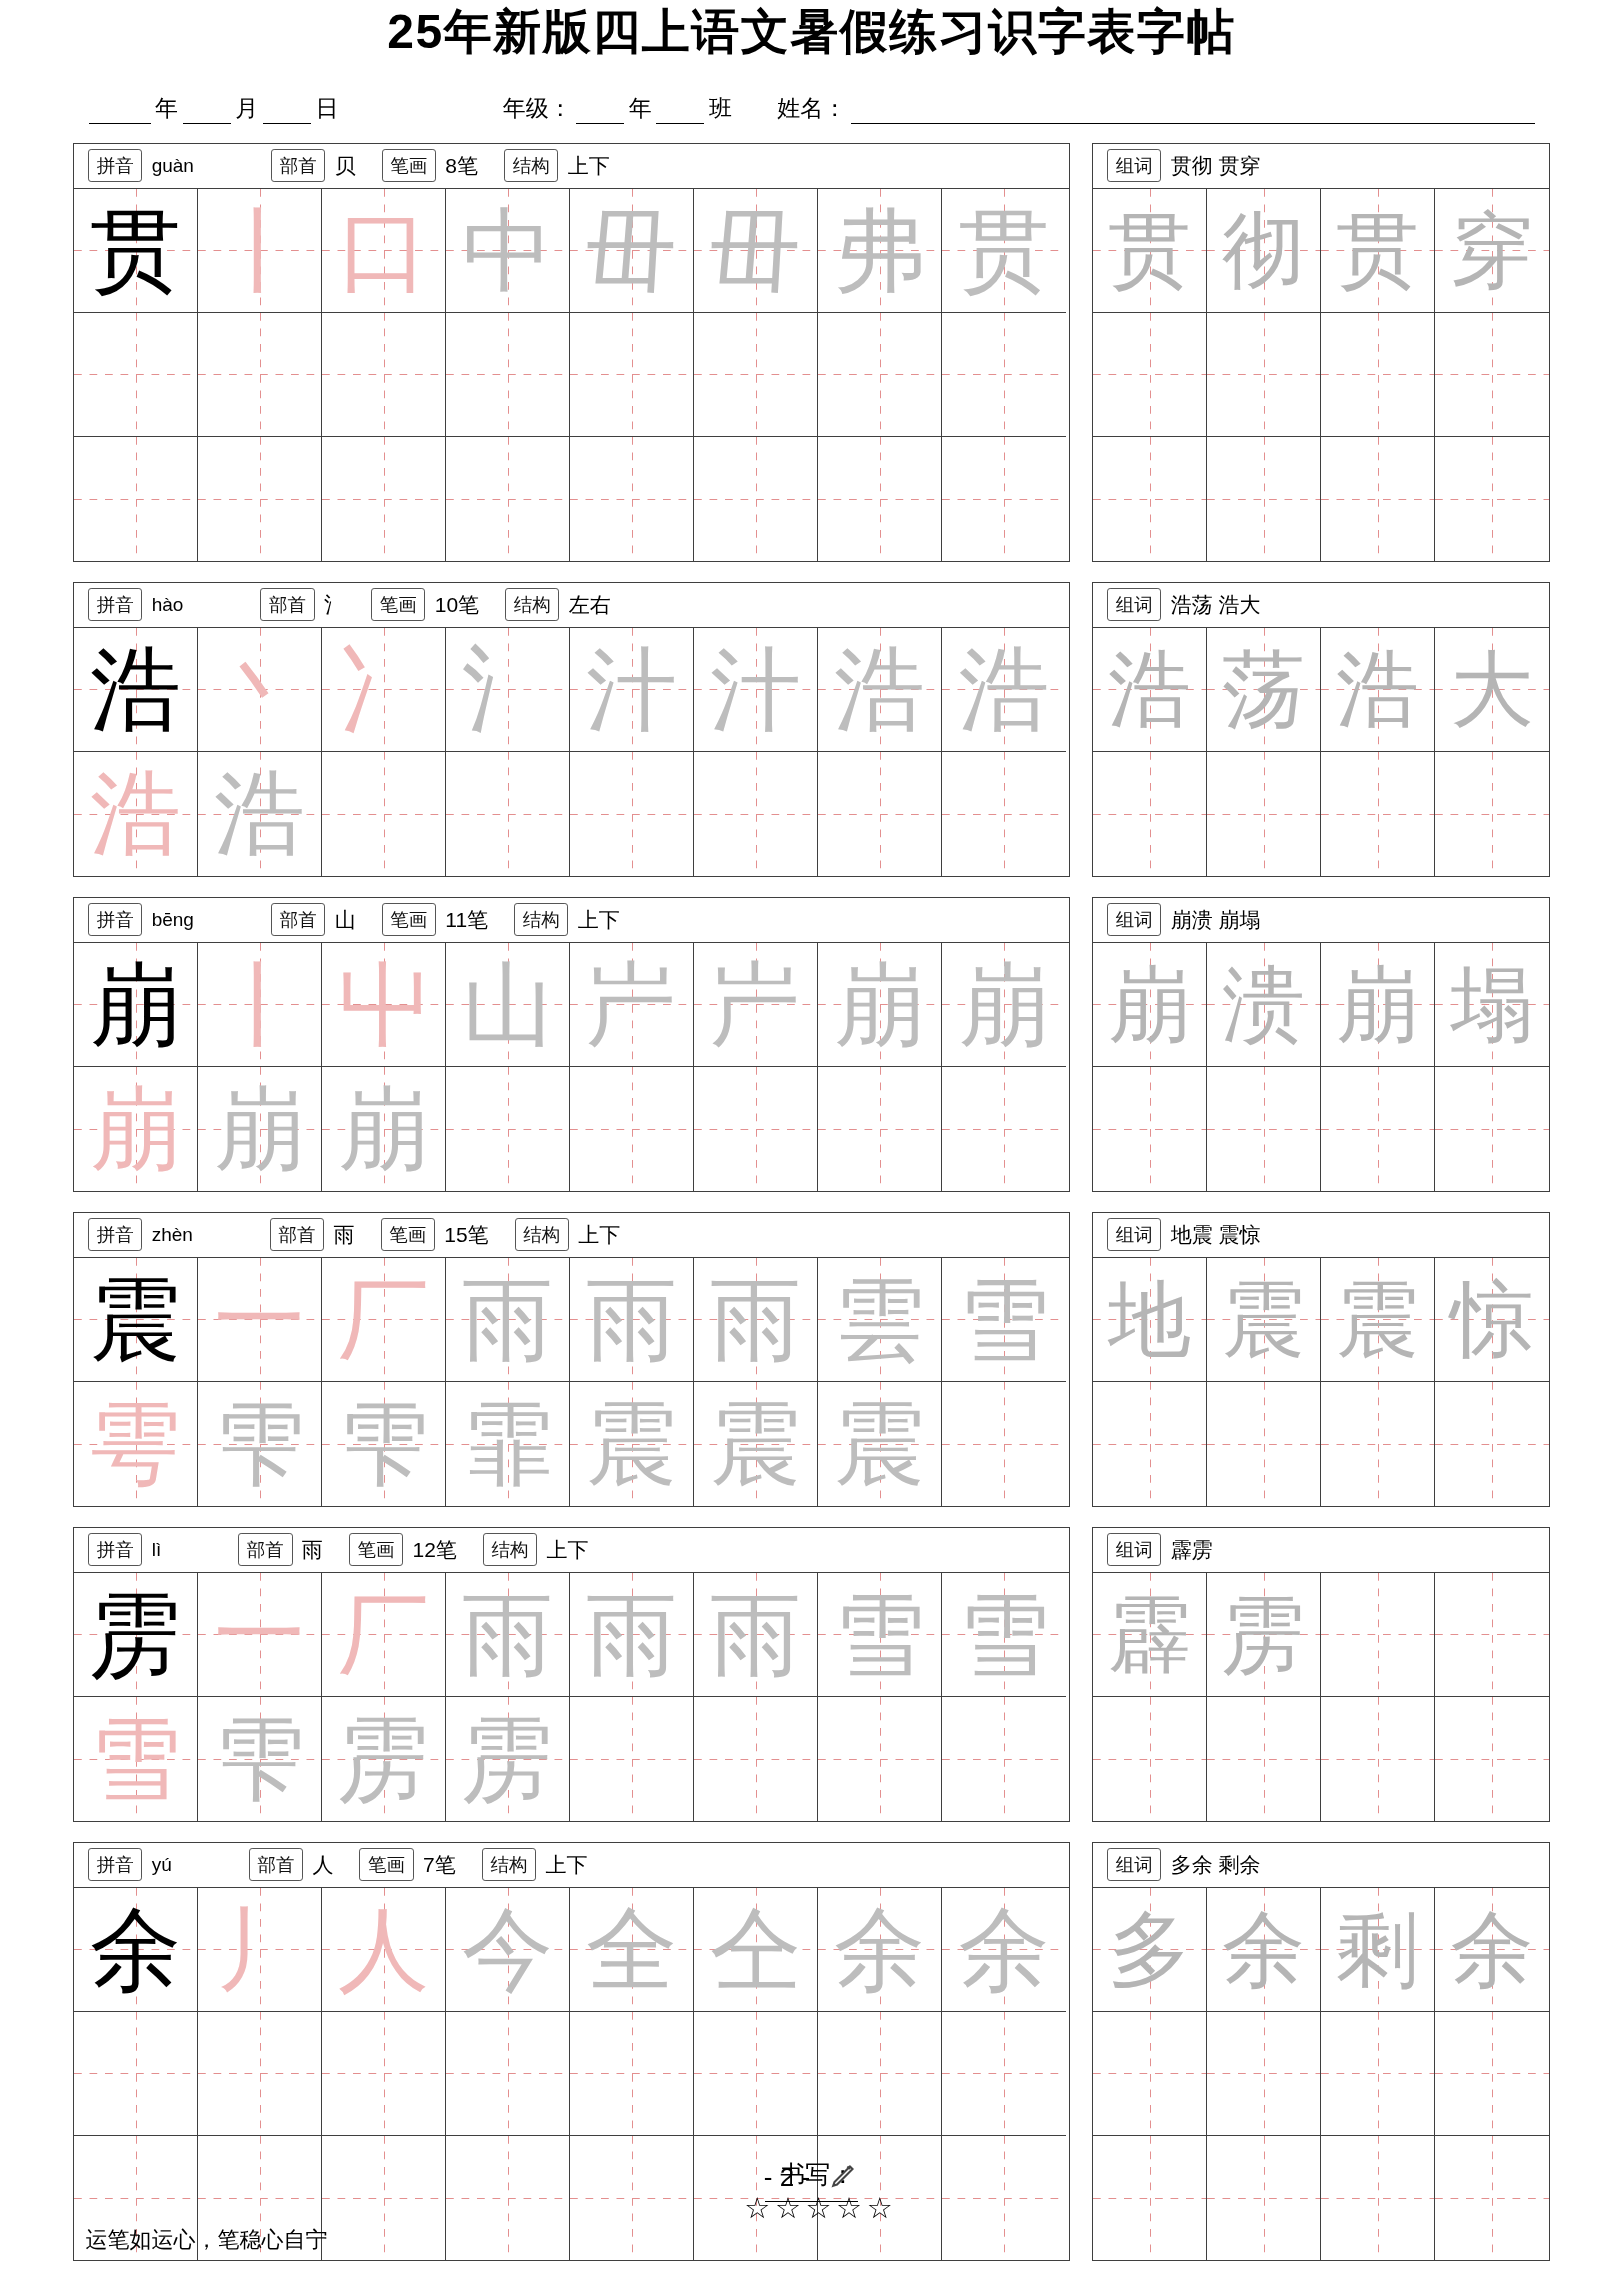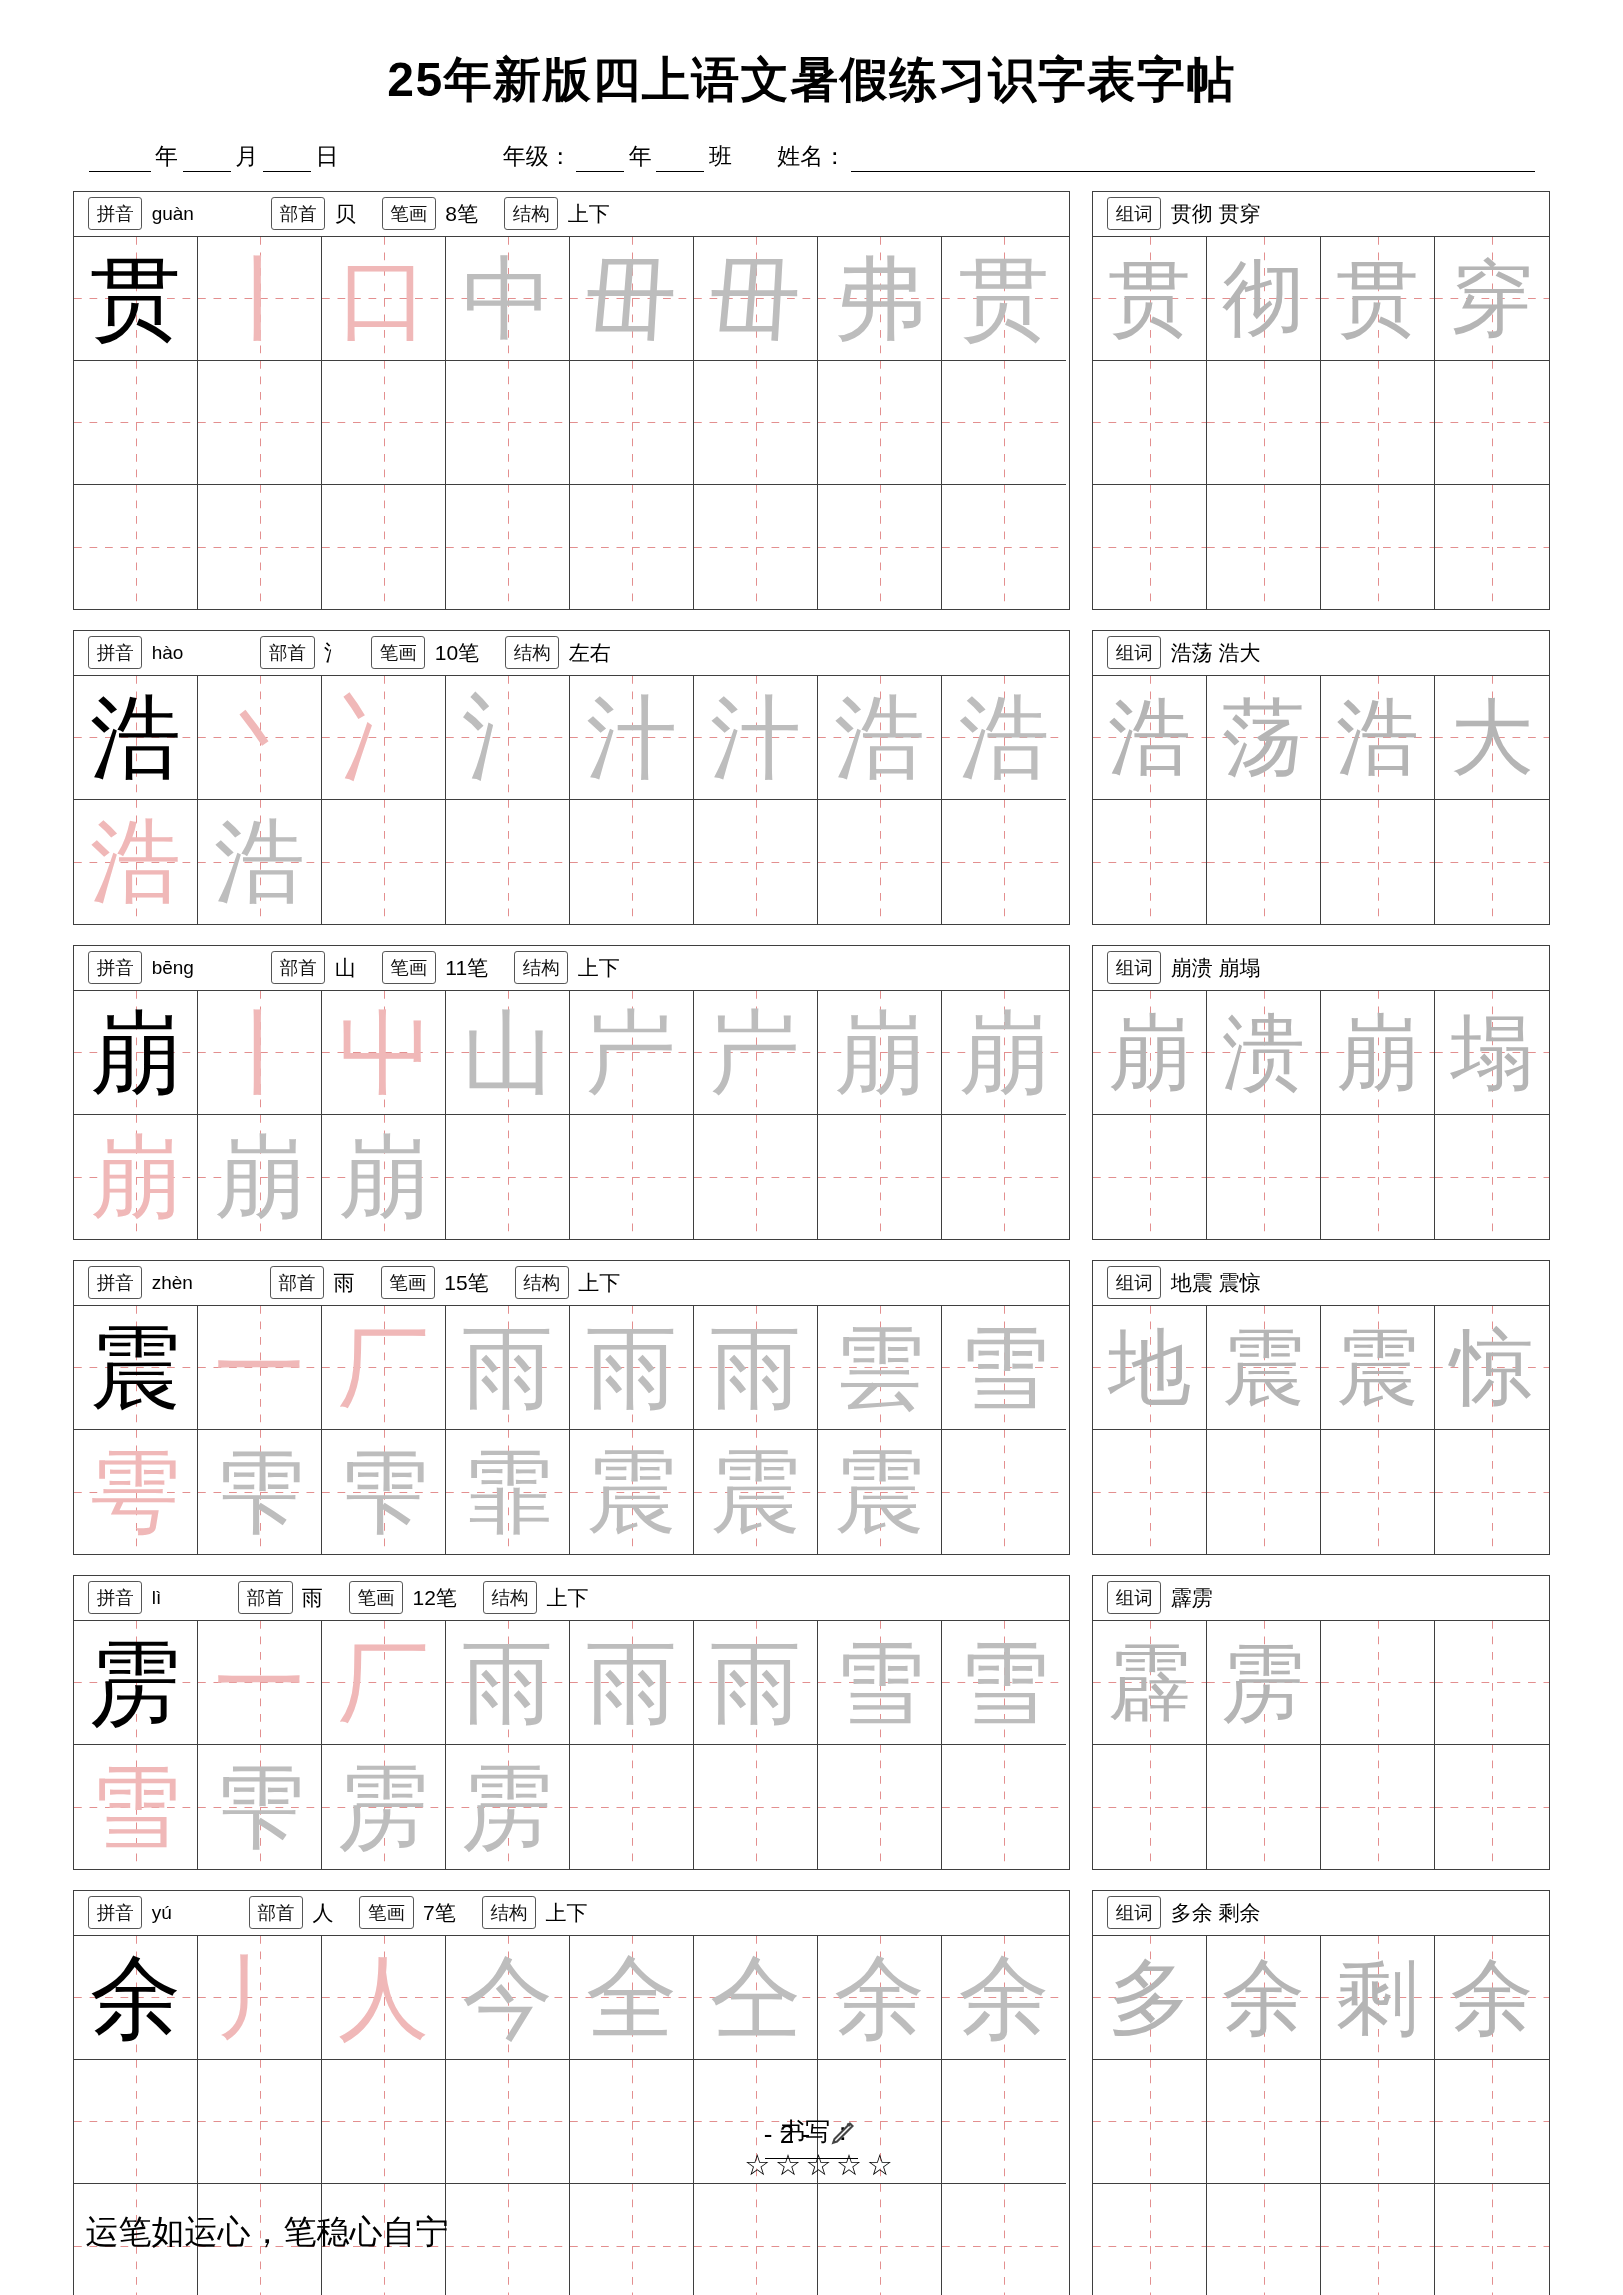--- a/index.html
+++ b/index.html
@@ -20,21 +20,20 @@
     height: 2295px;
     box-sizing: border-box;
     padding: 0 73px;
     position: relative;
   }
   .title {
     text-align: center;
     font-size: 48px;
     font-weight: bold;
     letter-spacing: 1.5px;
-    padding-top: 48px;
     padding-bottom: 7.7px;
     color: #000;
   }
   .meta-row {
     display: flex;
     align-items: flex-end;
     font-size: 23px;
     padding: 21.6px 15.5px 14px 15.5px;
     gap: 0;
   }
@@ -212,23 +211,22 @@
     width: 93px;
     margin: 3.1px auto 0 auto;
     border-bottom: 1.5px solid #000;
   }
   .pen {
     display: inline-block;
     margin-left: 10.8px;
     vertical-align: middle;
   }
   .motto {
-    font-size: 33px;
+    font-size: 22px;
     padding-left: 12.4px;
-    margin-top: 28px;
   }
 </style>
 </head>
 <body>
 
 <div class="page">
 
   <div class="title">25年新版四上语文暑假练习识字表字帖</div>
 
   <div class="meta-row">

